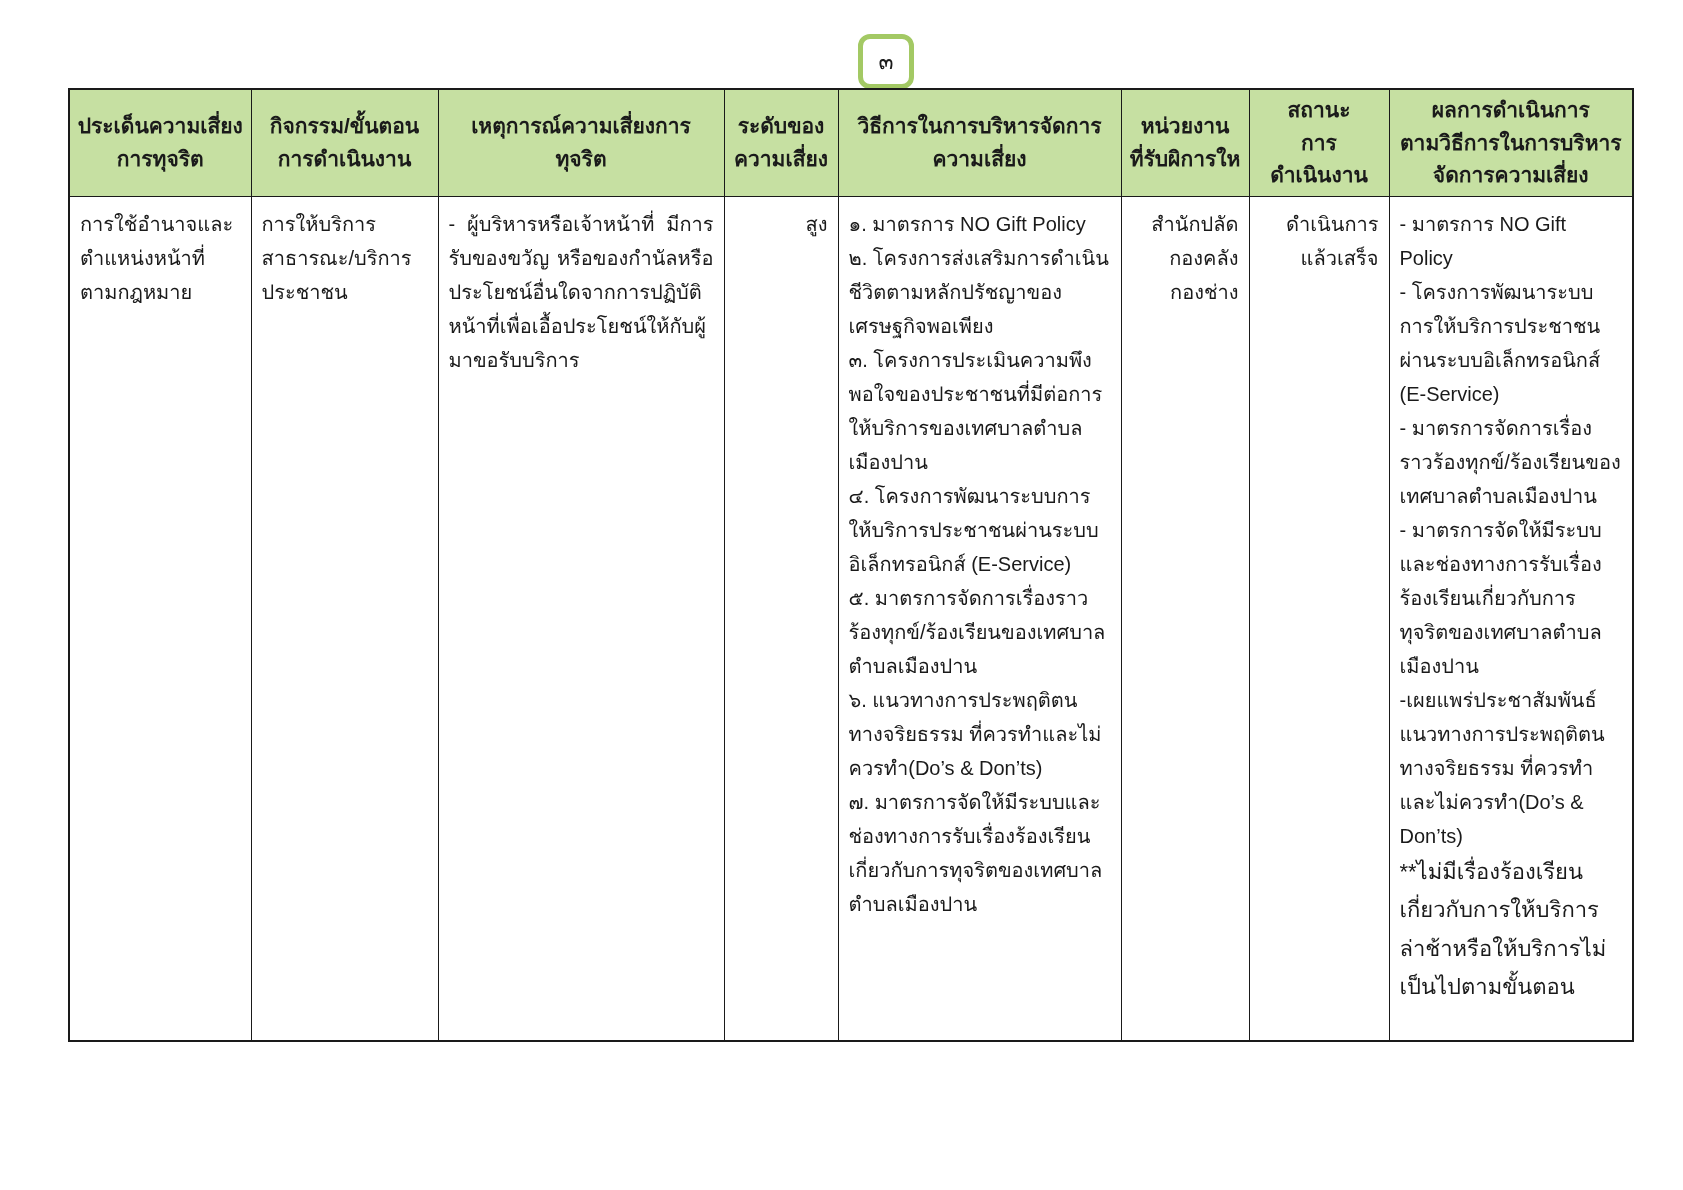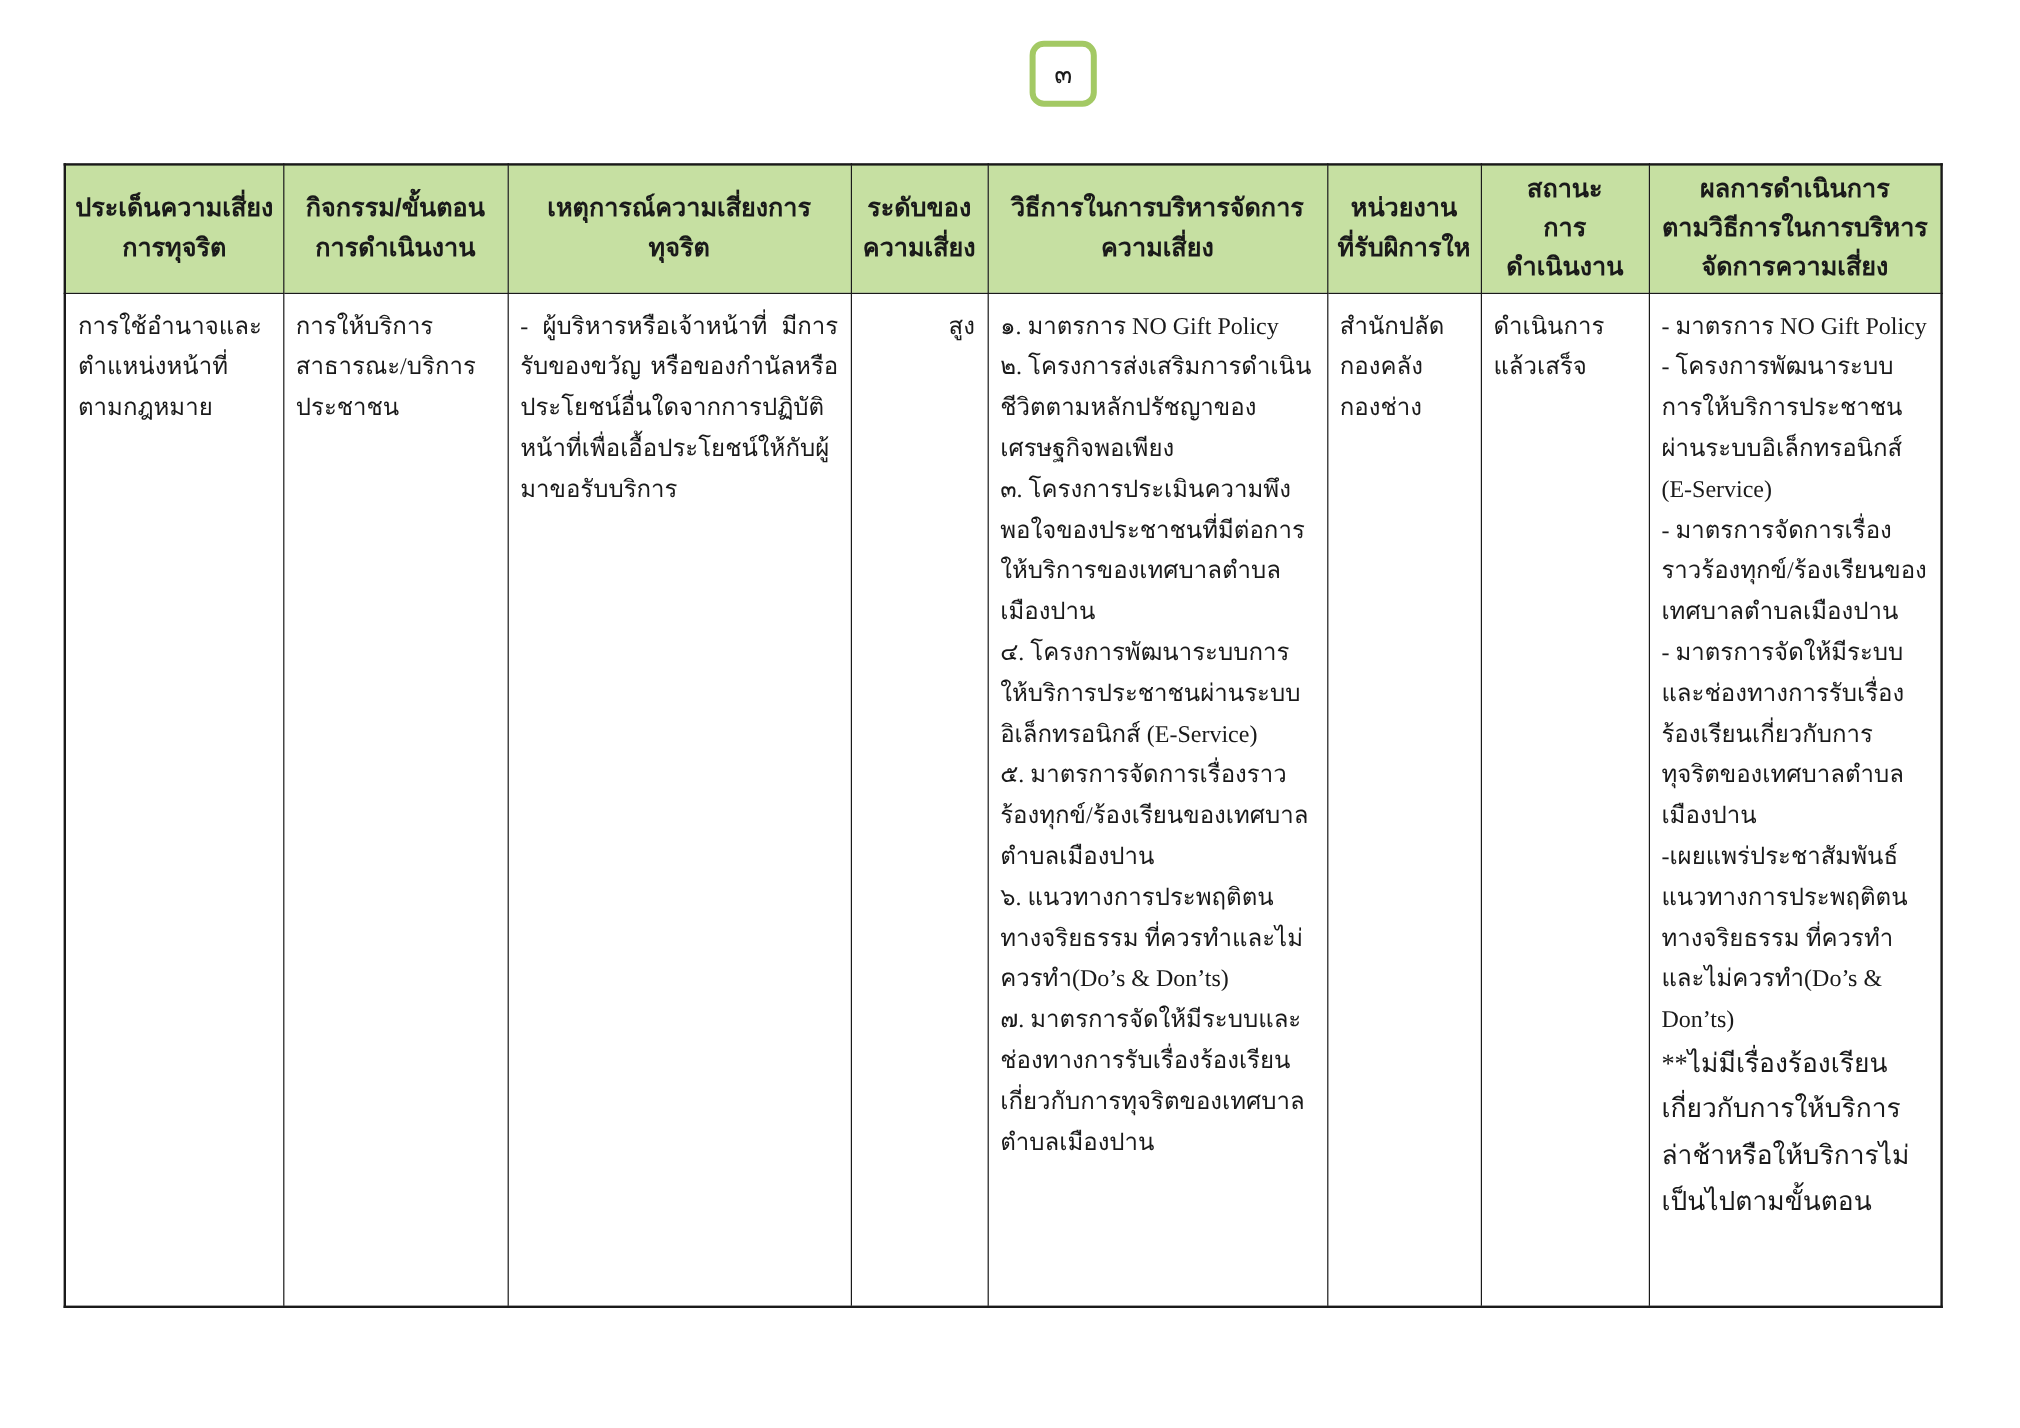--- a/index.html
+++ b/index.html
@@ -30,27 +30,26 @@
     border:5px solid var(--page-box-border);
     border-radius:12px;
     background:#ffffff;
     display:flex;
     align-items:center;
     justify-content:center;
     font-size:22px;
   }
   table.risk-table{
     position:absolute;
-    left:53px;
+    left:68px;
     top:88px;
     width:1564px;
     border-collapse:collapse;
     table-layout:fixed;
     border:2px solid var(--table-border);
-    margin-top:48px;
   }
   .risk-table th,.risk-table td{
     border:1.5px solid var(--table-border);
   }
   .risk-table thead tr{height:107px;}
   .risk-table th{
     background:var(--header-fill);
     font-weight:bold;
     font-size:21px;
     line-height:1.55;
@@ -59,25 +58,24 @@
     white-space:pre-line;
     padding:4px 6px;
   }
   .risk-table tbody tr{height:845px;}
   .risk-table td{
     vertical-align:top;
     font-size:20px;
     line-height:1.7;
     padding:10px 10px;
     text-align:left;
-    font-family:Liberation Serif, serif;
   }
   td.c-issue,td.c-activity,td.c-event{text-align:justify;}
   td.c-level{text-align:right;}
-  td.c-unit,td.c-status{text-align:left;white-space:pre-line;}
+  td.c-unit,td.c-status{text-align:right;white-space:pre-line;}
   td.c-methods .li,td.c-results .li{margin:0;}
   td.c-results .note{
     font-size:22px;
     line-height:1.75;
     text-align:justify;
   }
 </style>
 </head>
 <body>
 

